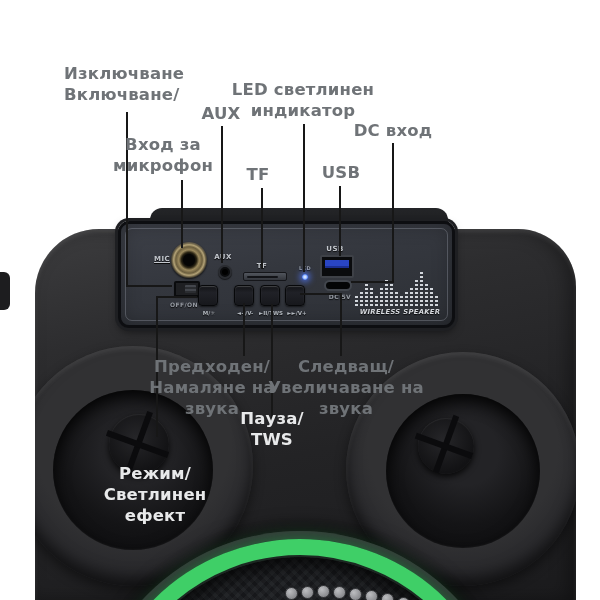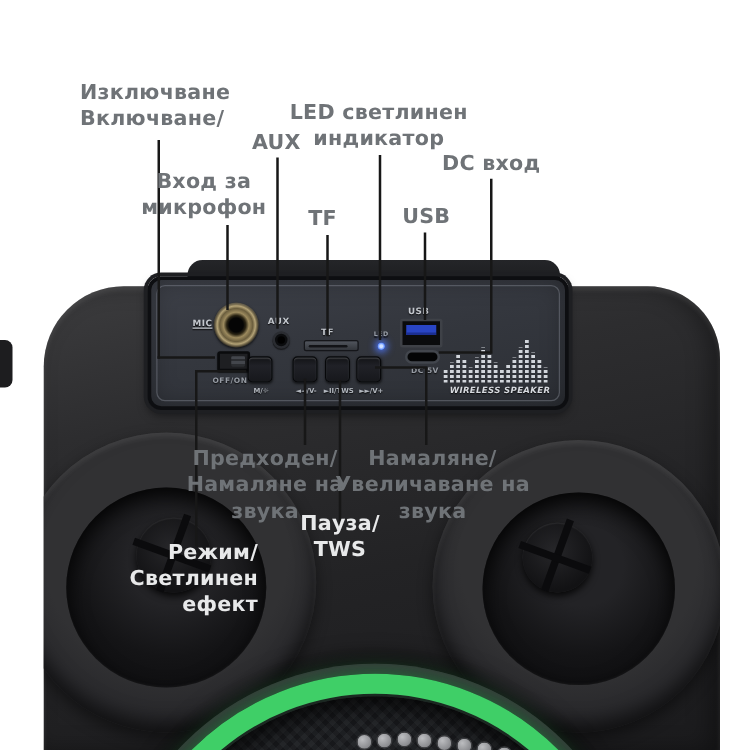--- a/index.html
+++ b/index.html
@@ -214,27 +214,27 @@
   </div>
   <div class="lbl" style="left:393px;top:120px;">DC вход</div>
   <div class="lbl" style="left:258px;top:164px;">TF</div>
   <div class="lbl" style="left:341px;top:162px;">USB</div>
   <div class="lbl" style="left:212px;top:356px;">
     <div>Предходен/</div>
       <div>Намаляне на</div>
       <div>звука</div>
   </div>
   <div class="lbl" style="left:346px;top:356px;">
-    <div>Намаляне/</div>
+    <div>Следващ/</div>
       <div>Увеличаване на</div>
       <div>звука</div>
   </div>
   <div class="lbl light" style="left:272px;top:408px;">
     <div>Пауза/</div>
       <div>TWS</div>
   </div>
-  <div class="lbl light" style="left:155px;top:431px;text-align:right;">
+  <div class="lbl light" style="left:155px;top:463px;">
     <div>Режим/</div>
       <div>Светлинен</div>
       <div>ефект</div>
   </div>
 
 </div>
 
 </body></html>

